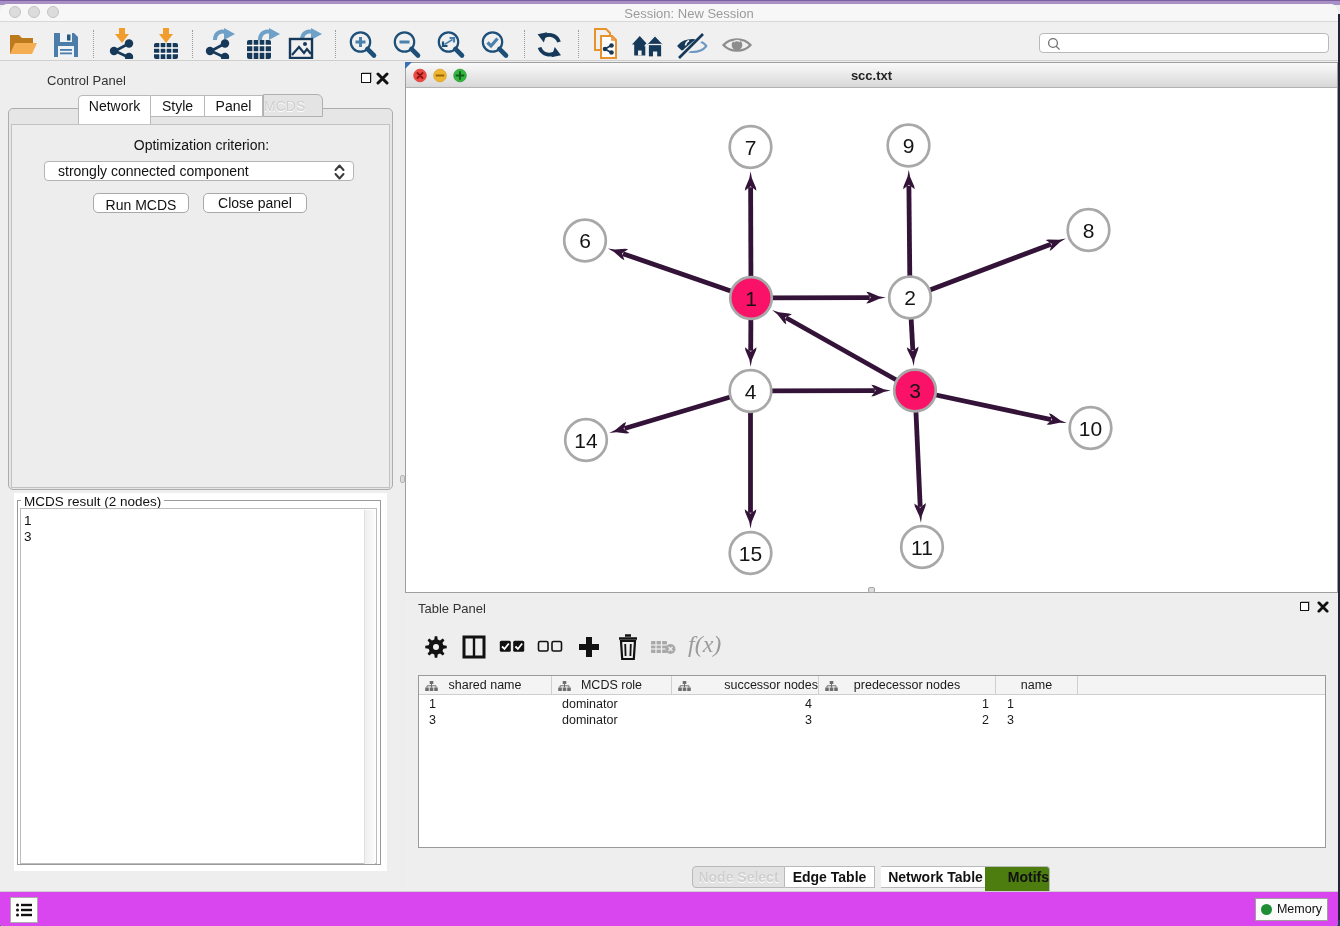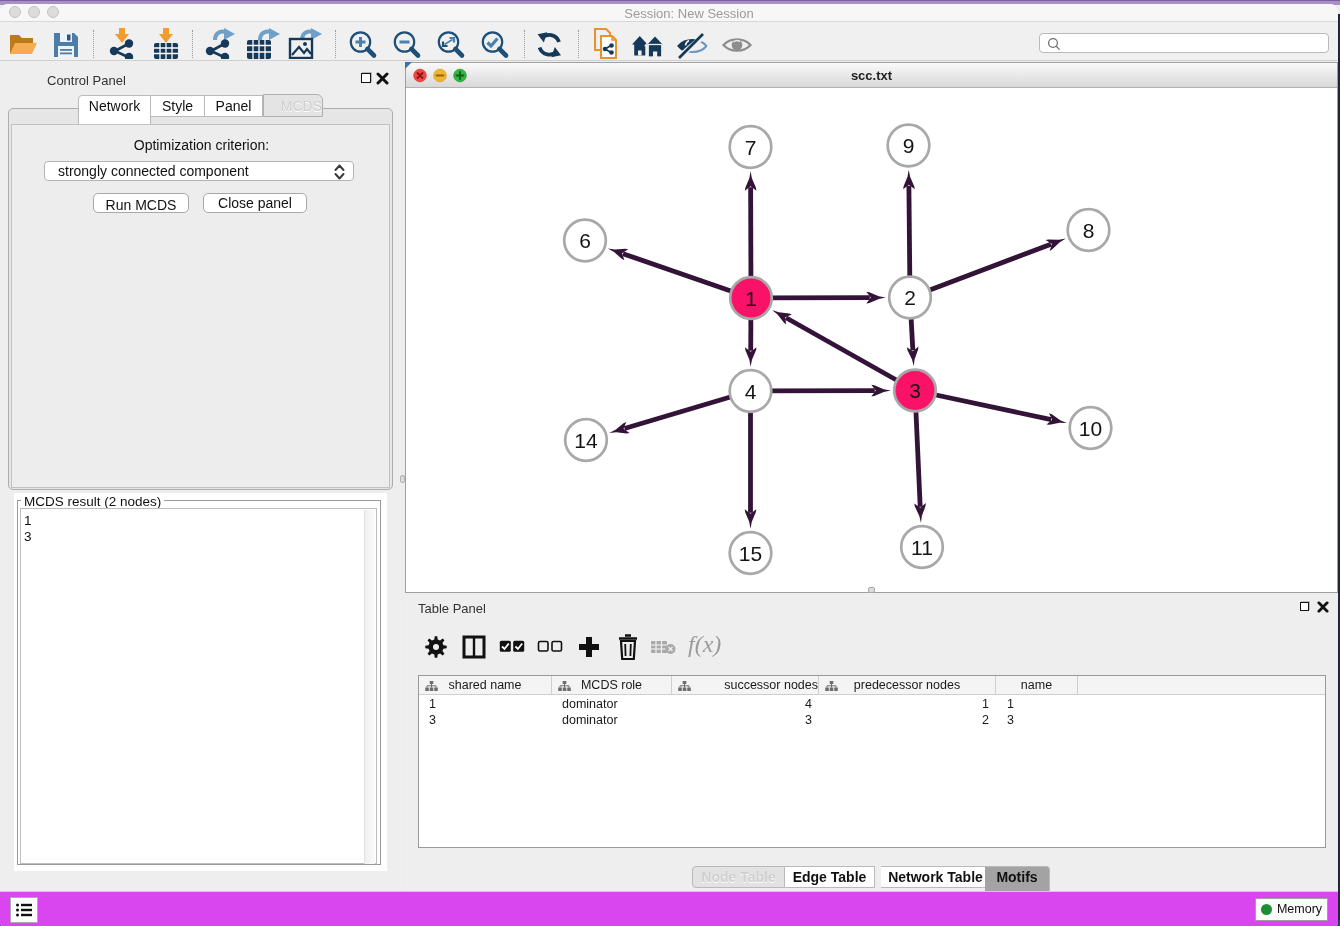--- a/index.html
+++ b/index.html
@@ -202,21 +202,21 @@
     <div class="abs" style="left:361px;top:11px;width:10px;height:10px;border:1.5px solid #111;background:#fff;box-shadow:1px -1px 0 #bbb;"></div>
     <svg class="abs" style="left:376px;top:10px;" width="13" height="13" viewBox="0 0 13 13">
         <path d="M2 2 L11 11 M11 2 L2 11" stroke="#111" stroke-width="3" stroke-linecap="round"></path>
       </svg>
 
     <div class="abs" style="left:8px;top:46px;width:385px;height:382px;background:#e6e6e6;border:1px solid #adadad;border-radius:5px;"></div>
 
     <div class="abs" style="left:78px;top:33px;width:73px;height:34px;background:#fff;border:1px solid #b9b9b9;border-radius:4px 0 0 0;text-align:center;font-size:14px;color:#111;line-height:21px;">Network</div>
     <div class="abs" style="left:151px;top:33px;width:54px;height:22px;background:#fff;border:1px solid #b9b9b9;border-left:none;text-align:center;font-size:14px;color:#111;line-height:21px;">Style</div>
     <div class="abs" style="left:205px;top:33px;width:58px;height:22px;background:#fff;border:1px solid #b9b9b9;border-left:none;text-align:center;font-size:14px;color:#111;line-height:21px;">Panel</div>
-    <div class="abs" style="left:263px;top:32px;width:60px;height:23px;background:#e4e4e4;border:1px solid #b0b0b0;border-radius:0 6px 0 0;text-align:right;font-size:14px;color:#cfcfcf;line-height:22px;text-shadow:0 1px 0 #fff;">MCDS</div>
+    <div class="abs" style="left:263px;top:32px;width:60px;height:23px;background:#e4e4e4;border:1px solid #b0b0b0;border-radius:0 6px 0 0;text-align:left;font-size:14px;color:#cfcfcf;line-height:22px;text-shadow:0 1px 0 #fff;">MCDS</div>
     <div class="abs" style="left:11px;top:62px;width:379px;height:364px;background:#ededed;border:1px solid #c2c2c2;">
       <div class="abs" style="left:32px;top:36px;width:310px;height:20px;background:#fff;border:1px solid #b4b4b4;border-radius:4px;font-size:14px;color:#111;line-height:19px;padding-left:13px;">strongly connected component
         <svg class="abs" style="right:8px;top:2px;" width="11" height="16" viewBox="0 0 11 16">
             <path d="M1.5 6 L5.5 1.5 L9.5 6 M1.5 10 L5.5 14.5 L9.5 10" fill="none" stroke="#3c3c3c" stroke-width="2" stroke-linecap="round" stroke-linejoin="round"></path>
           </svg>
       </div>
       <div class="abs" style="left:0;top:12px;width:379px;text-align:center;font-size:14px;color:#111;">Optimization criterion:</div>
       <div class="abs" style="left:81px;top:68px;width:96px;height:20px;background:#fff;border:1px solid #a9a9a9;border-radius:5px;text-align:center;font-size:14px;color:#111;line-height:22px;">Run MCDS</div>
       <div class="abs" style="left:191px;top:68px;width:104px;height:20px;background:#fff;border:1px solid #a9a9a9;border-radius:5px;text-align:center;font-size:14px;color:#111;line-height:19px;">Close panel</div>
     </div>
@@ -409,24 +409,24 @@
             <div style="position:absolute;left:10px;">3</div>
             <div style="position:absolute;left:143px;">dominator</div>
             <div style="position:absolute;left:253px;width:140px;text-align:right;">3</div>
             <div style="position:absolute;left:400px;width:170px;text-align:right;">2</div>
             <div style="position:absolute;left:588px;">3</div>
           </div>
         </div>
     </div>
 
     <div class="abs" id="btabs" style="left:287px;top:273px;height:22px;font-size:14px;font-weight:bold;">
-        <div style="position:absolute;left:0px;top:0;width:93px;height:22px;text-align:center;line-height:21px;border:1px solid #b9b9b9;background:#e2e2e2;color:#cfcfcf;text-shadow:0 1px 0 #fff;border-radius:4px 0 0 4px;">Node Table</div>
+        <div style="position:absolute;left:0px;top:0;width:93px;height:22px;text-align:center;line-height:21px;border:1px solid #b9b9b9;background:#e2e2e2;color:#cfcfcf;text-shadow:0 1px 0 #fff;border-radius:4px 0 0 4px;">Node Select</div>
         <div style="position:absolute;left:93px;top:0;width:90px;height:22px;text-align:center;line-height:21px;border:1px solid #b9b9b9;border-left:none;background:#fff;color:#111;">Edge Table</div>
         <div style="position:absolute;left:189px;top:0;width:110px;height:22px;text-align:center;line-height:21px;border:1px solid #b9b9b9;border-left:none;background:#fff;color:#111;">Network Table</div>
-        <div style="position:absolute;left:293px;top:0;width:65px;height:36px;text-align:center;line-height:21px;border:1px solid #b9b9b9;border-left:none;background:#a3a3a3;color:#111;border-radius:0 4px 4px 0;">Motifs</div>
+        <div style="position:absolute;left:293px;top:0;width:65px;height:36px;text-align:right;line-height:21px;border:1px solid #b9b9b9;border-left:none;background:#4d7c0f;color:#111;border-radius:0 4px 4px 0;">Motifs</div>
       </div>
   </div>
 
   <div class="abs" style="left:0;top:887px;width:1338px;height:35px;background:#d946ef;border-top:1px solid #cfcfcf;">
     <div class="abs" style="left:10px;top:5px;width:28px;height:26px;background:#fff;border:1px solid #ababab;">
       <svg width="16" height="14" style="position:absolute;left:5px;top:5px;" viewBox="0 0 16 14">
         <circle cx="1.5" cy="2" r="1.5" fill="#111"></circle>
           <rect x="5" y="0.8" width="11" height="2.4" fill="#111"></rect>
         <circle cx="1.5" cy="7" r="1.5" fill="#111"></circle>
           <rect x="5" y="5.8" width="11" height="2.4" fill="#111"></rect>

